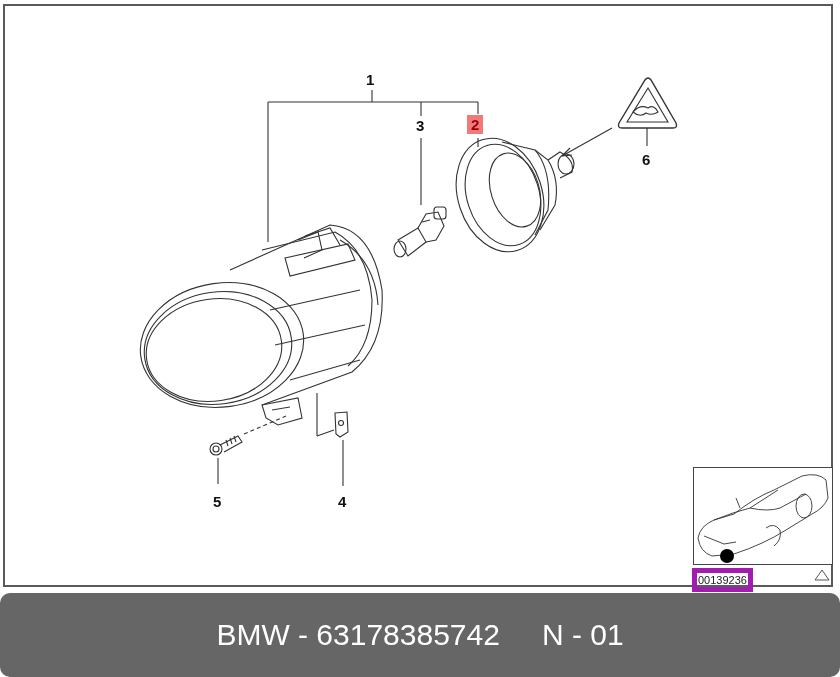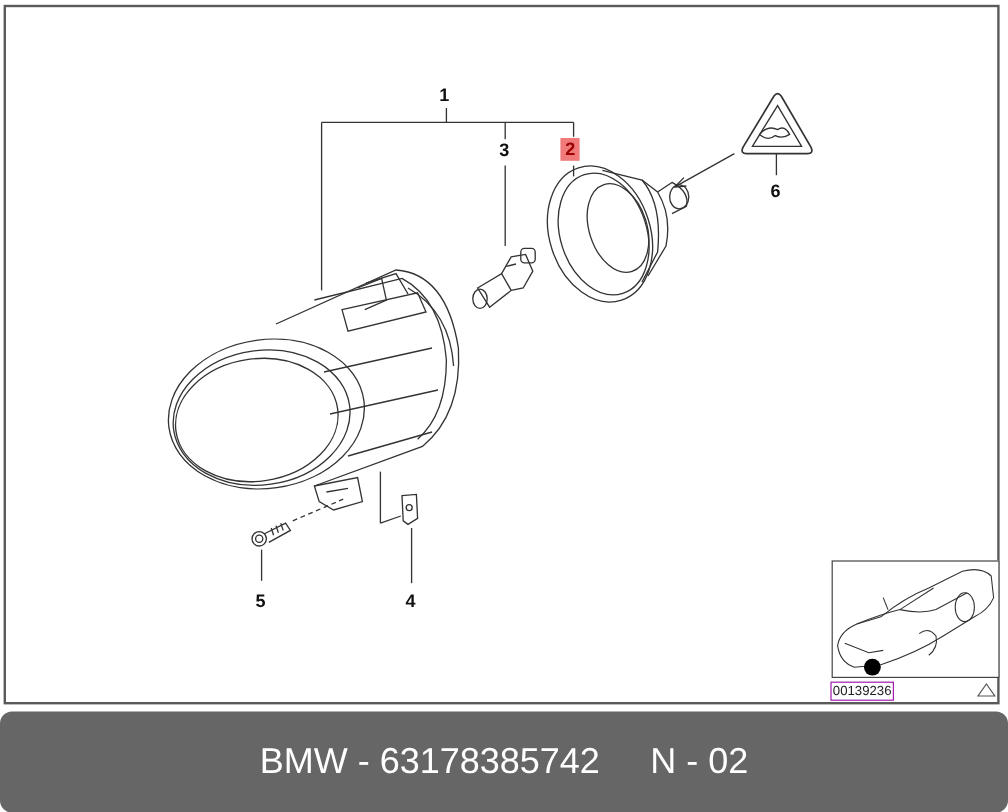--- a/index.html
+++ b/index.html
@@ -4,21 +4,21 @@
   <style>
     html, body { margin: 0; padding: 0; background: #ffffff; }
     body { width: 840px; height: 677px; position: relative; overflow: hidden; font-family: "Liberation Sans", sans-serif; }
     .frame { position: absolute; left: 3px; top: 4px; width: 830px; height: 583px; border: 2px solid #5a5a5a; border-right-width: 2px; box-sizing: border-box; background: #fff; }
     .diagram { position: absolute; left: 0; top: 0; width: 840px; height: 590px; }
     .label { position: absolute; font-family: "Liberation Sans", sans-serif; font-weight: bold; font-size: 15px; color: #111; line-height: 1; }
     .label.hl { background: #f07a7a; color: #9b0000; padding: 2px 4px; }
     .footer { position: absolute; left: 0; top: 593px; width: 840px; height: 84px; background: #666666; display: flex; align-items: center; justify-content: center; color: #ffffff; font-family: "Liberation Sans", sans-serif; font-size: 30px; letter-spacing: 0px; border-radius: 10px; }
     .footer .gap { display: inline-block; width: 42px; }
     .inset { position: absolute; left: 693px; top: 467px; width: 140px; height: 98px; border: 1px solid #444; box-sizing: border-box; background: #fff; }
-    .inset-code { position: absolute; left: 692px; top: 568px; height: 14px; padding: 0 1px; border: 1px solid #a21caf; font-size: 11px; line-height: 14px; color: #222; font-family: "Liberation Sans", sans-serif; }
+    .inset-code { position: absolute; left: 692px; top: 568px; height: 14px; padding: 0 1px; border: 5px solid #a21caf; font-size: 11px; line-height: 14px; color: #222; font-family: "Liberation Sans", sans-serif; }
     .inset-tri { position: absolute; left: 814px; top: 569px; }
   </style>
 </head>
 <body>
 
 <div class="frame"></div>
 
 <svg class="diagram" viewBox="0 0 840 590" width="840" height="590" xmlns="http://www.w3.org/2000/svg">
   <g fill="none" stroke="#333" stroke-width="1.1">
 
@@ -123,14 +123,14 @@
   </svg>
 </div>
 <div class="inset-code">00139236</div>
 <svg class="inset-tri" width="16" height="12" viewBox="0 0 16 12">
   <path d="M8 1 L15 11 L1 11 Z" fill="none" stroke="#555" stroke-width="1"></path>
 </svg>
 
 <div class="footer">
   <span>BMW - 63178385742</span>
   <span class="gap"></span>
-  <span>N - 02</span>
+  <span>N - 01</span>
 </div>
 
 </body></html>

